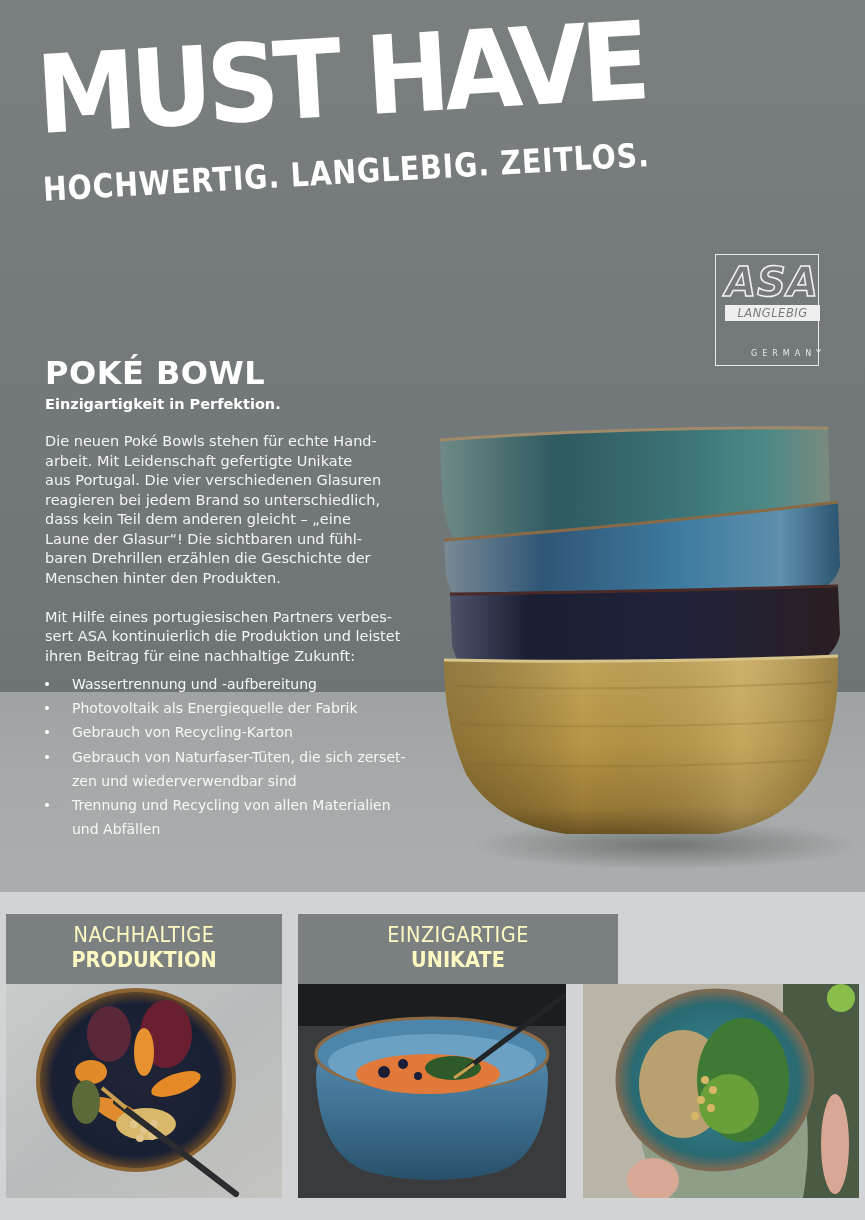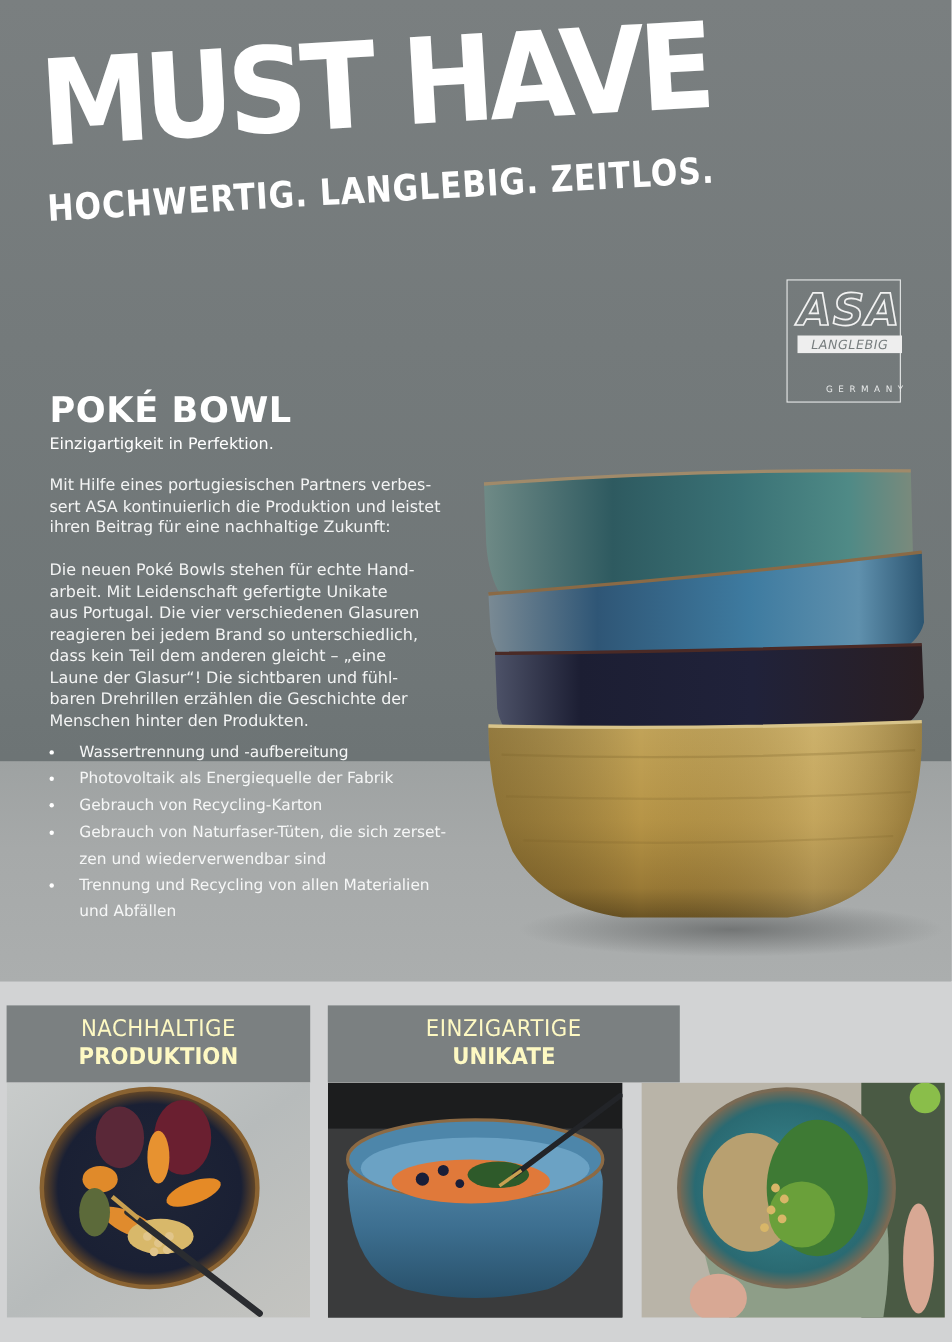--- a/index.html
+++ b/index.html
@@ -48,21 +48,21 @@
   .logo-germany {
     position: absolute; left: 0; top: 94px; width: 110px; text-align: right;
     color: #e6e8e8; font-size: 8px; letter-spacing: 5px;
   }
   .product-title {
     position: absolute; left: 45px; top: 354px; color: #fff;
     font-weight: bold; font-size: 32px; letter-spacing: 0.5px;
   }
   .tagline {
     position: absolute; left: 45px; top: 396px; color: #fff;
-    font-weight: normal; font-size: 14.5px;
+    font-weight: bold; font-size: 14.5px;
   }
   .body-text {
     position: absolute; left: 45px; top: 432px; width: 390px; color: #f3f4f4;
     font-size: 14.5px; line-height: 19.5px;
   }
   .body-text p { margin-bottom: 19.5px; white-space: pre-line; }
   .bullets {
     position: absolute; left: 45px; top: 672px; width: 390px; color: #f6f7f7;
     font-size: 14px; line-height: 24.2px; list-style: none;
   }
@@ -98,31 +98,31 @@
   <div class="logo">
     <div class="logo-asa">ASA</div>
     <div class="logo-selection">LANGLEBIG</div>
     <div class="logo-germany">GERMANY</div>
   </div>
 
   <h1 class="product-title">POKÉ BOWL</h1>
   <div class="tagline">Einzigartigkeit in Perfektion.</div>
 
   <div class="body-text">
-    <p>Mit Hilfe eines portugiesischen Partners verbes-
-sert ASA kontinuierlich die Produktion und leistet
-ihren Beitrag für eine nachhaltige Zukunft:</p>
     <p>Die neuen Poké Bowls stehen für echte Hand-
 arbeit. Mit Leidenschaft gefertigte Unikate
 aus Portugal. Die vier verschiedenen Glasuren
 reagieren bei jedem Brand so unterschiedlich,
 dass kein Teil dem anderen gleicht – „eine
 Laune der Glasur“! Die sichtbaren und fühl-
 baren Drehrillen erzählen die Geschichte der
 Menschen hinter den Produkten.</p>
+    <p>Mit Hilfe eines portugiesischen Partners verbes-
+sert ASA kontinuierlich die Produktion und leistet
+ihren Beitrag für eine nachhaltige Zukunft:</p>
   </div>
 
   <ul class="bullets">
     <li><span class="dot"></span><span>Wassertrennung und -aufbereitung</span></li>
     <li><span class="dot"></span><span>Photovoltaik als Energiequelle der Fabrik</span></li>
     <li><span class="dot"></span><span>Gebrauch von Recycling-Karton</span></li>
     <li><span class="dot"></span><span>Gebrauch von Naturfaser-Tüten, die sich zerset-
 zen und wiederverwendbar sind</span></li>
     <li><span class="dot"></span><span>Trennung und Recycling von allen Materialien
 und Abfällen</span></li>

